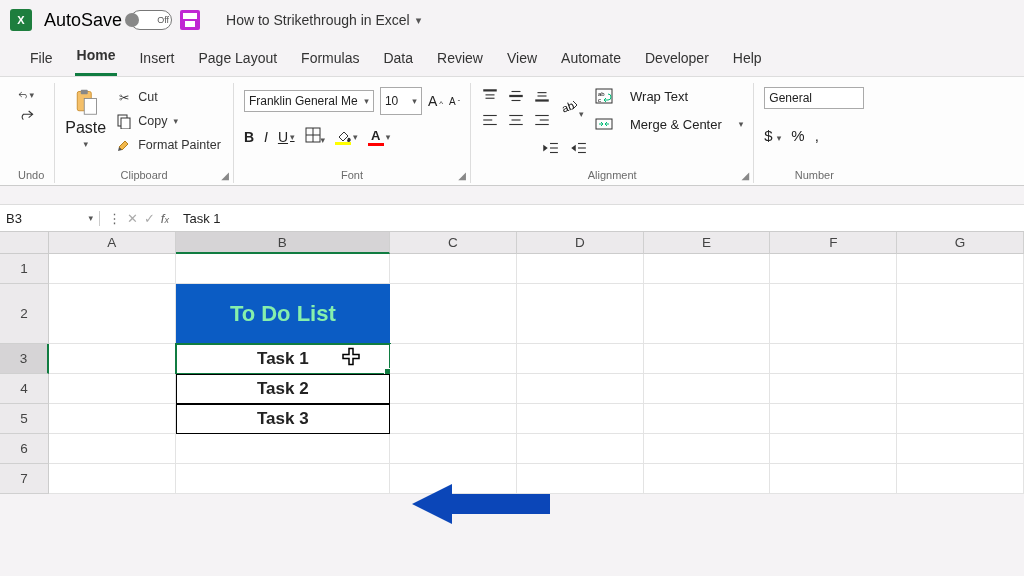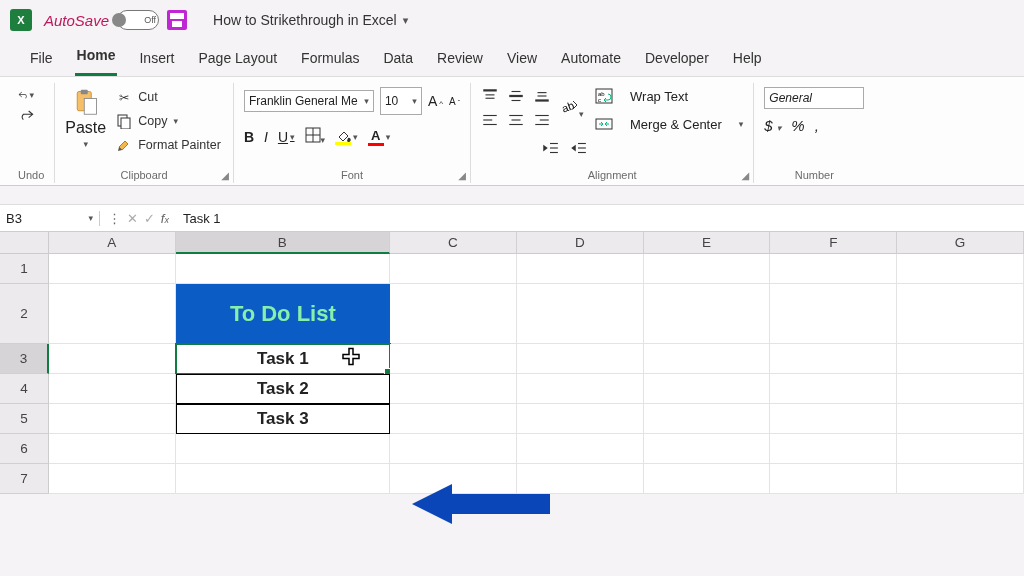--- a/index.html
+++ b/index.html
@@ -1,21 +1,21 @@
 <!DOCTYPE html>
 <html><head>
 <meta charset="utf-8">
 <style>
   * { box-sizing: border-box; margin: 0; padding: 0; font-family: "Segoe UI", Arial, sans-serif; }
   body { background: #f5f3f5; width: 1024px; height: 576px; overflow: hidden; color: #222; }
 
   
   .titlebar { display: flex; align-items: center; height: 40px; padding: 0 10px; gap: 8px; }
   .excel-icon { width: 22px; height: 22px; background: linear-gradient(135deg,#1e7e3e,#1e7e3e); color: #fff; font-size: 11px; font-weight: bold; display: flex; align-items: center; justify-content: center; border-radius: 3px; }
-  .autosave-lbl { font-size: 15px; color: #be185d; margin-left: 4px; font-style: italic; }
+  .autosave-lbl { font-size: 18px; color: #000000; margin-left: 4px; }
   .toggle { width: 42px; height: 20px; border: 1px solid #777; border-radius: 10px; display: flex; align-items: center; background: #fff; padding: 0 2px; font-size: 9px; color: #555; justify-content: flex-end; }
   .toggle::before { content: ""; width: 14px; height: 14px; background: #888; border-radius: 50%; position: relative; left: -18px; }
   .save-icon { width: 20px; height: 20px; background: #c026d3; border-radius: 2px; position: relative; }
   .save-icon::before { content: ""; position: absolute; top: 3px; left: 3px; width: 14px; height: 6px; background: #fff; }
   .save-icon::after  { content: ""; position: absolute; bottom: 3px; left: 5px; width: 10px; height: 6px; background: #fff; }
   .doc-title { margin-left: 18px; font-size: 14px; color: #333; display: flex; align-items: center; gap: 6px; }
   .chev { font-size: 11px; color: #555; }
 
   
   .tabs { display: flex; gap: 20px; padding: 0 28px; height: 36px; align-items: flex-end; font-size: 14px; }
@@ -56,21 +56,21 @@
 
   .align-grid { display: grid; grid-template-columns: repeat(3, 20px); grid-template-rows: repeat(2, 20px); gap: 4px 6px; }
   .align-cell svg { width: 18px; height: 18px; }
   .indent-btn svg { width: 18px; height: 18px; }
   .orient svg { width: 20px; height: 20px; }
 
   .wrap-merge { display: flex; flex-direction: column; gap: 10px; }
   .wm-btn { display: flex; align-items: center; gap: 17px; font-size: 13px; cursor: pointer; }
   .wm-btn svg { width: 18px; height: 18px; }
 
-  .numfmt { display: flex; flex-direction: column; gap: 8px; font-style: italic; }
+  .numfmt { display: flex; flex-direction: column; gap: 18px; }
   .num-sel { width: 100px; height: 22px; border: 1px solid #aaa; font-size: 12px; padding: 0 4px; display: flex; align-items: center; background: #fff; }
   .num-row { display: flex; gap: 10px; align-items: center; font-size: 15px; }
 
   
   .fxbar { display: flex; align-items: center; height: 28px; border-top: 1px solid #ddd; border-bottom: 1px solid #ccc; background: #fff; font-size: 13px; margin-top: 18px; }
   .namebox { width: 100px; border-right: 1px solid #ccc; padding: 0 6px; display: flex; align-items: center; justify-content: space-between; }
   .fx-controls { display: flex; align-items: center; gap: 6px; padding: 0 8px; color: #666; }
   .fx-f { font-style: italic; }
   .fx-content { padding-left: 6px; }
 

